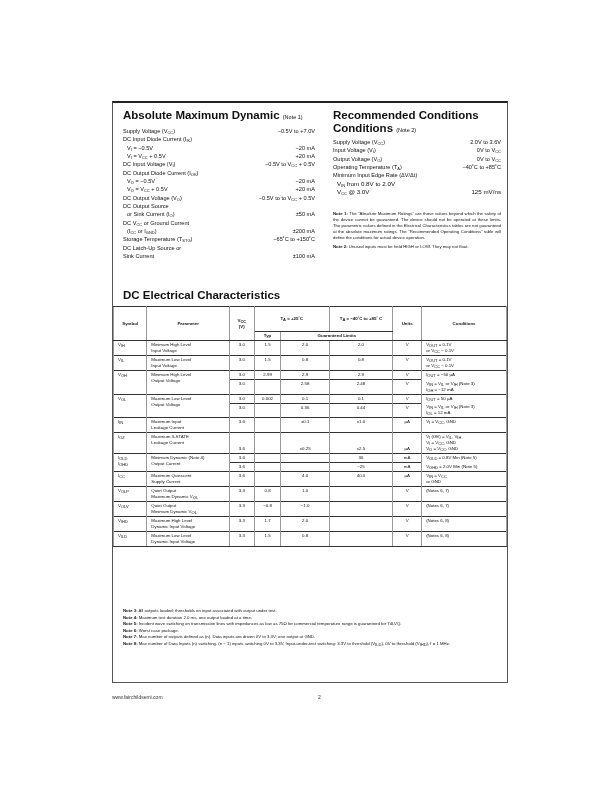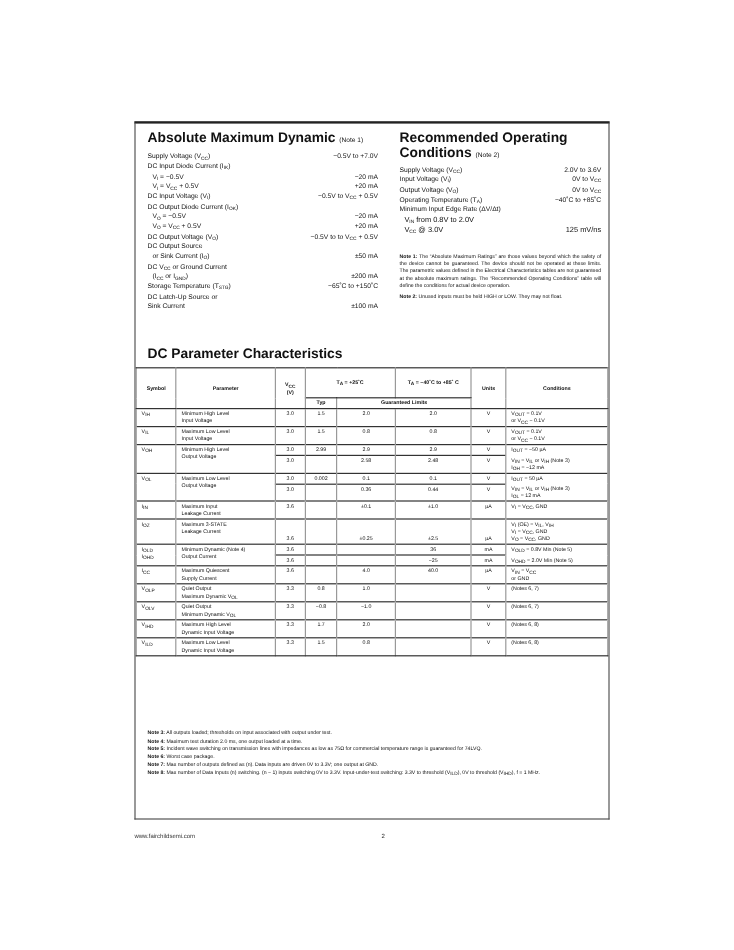--- a/index.html
+++ b/index.html
@@ -118,21 +118,21 @@
         </div>
         <div class="r">
           <span>Sink Current</span>
           <span>±100 mA</span>
         </div>
       </div>
   </div>
 
   <div class="col right">
     <h2 class="sec-title-right">
-      <span>Recommended Operating</span><br>
+      <span>Recommended Conditions</span><br>
       <span>Conditions</span>
       <span class="note">(Note 2)</span>
     </h2>
     <div class="rows" id="rec-rows">
         <div class="r">
           <span>Supply Voltage (V<sub>CC</sub>)</span>
           <span>2.0V to 3.6V</span>
         </div>
         <div class="r">
           <span>Input Voltage (V<sub>I</sub>)</span>
@@ -158,21 +158,21 @@
           <span>V<sub>CC</sub> @ 3.0V</span>
           <span>125 mV/ns</span>
         </div>
       </div>
     <div class="notes-right" id="rec-notes">
         <p><b>Note 1:</b><span> The “Absolute Maximum Ratings” are those values beyond which the safety of the device cannot be guaranteed. The device should not be operated at these limits. The parametric values defined in the Electrical Characteristics tables are not guaranteed at the absolute maximum ratings. The “Recommended Operating Conditions” table will define the conditions for actual device operation.</span></p>
         <p><b>Note 2:</b><span> Unused inputs must be held HIGH or LOW. They may not float.</span></p>
       </div>
   </div>
 
-  <div class="dc-title">DC Parameter Characteristics</div>
+  <div class="dc-title">DC Electrical Characteristics</div>
 
   <table class="dc" id="dc-table">
     <thead>
       <tr class="hdr1">
         <th rowspan="2">Symbol</th>
         <th rowspan="2">Parameter</th>
         <th rowspan="2">V<sub>CC</sub><br>(V)</th>
         <th colspan="2">T<sub>A</sub> = +25˚C</th>
         <th>T<sub>A</sub> = −40˚C to +85˚ C</th>
         <th rowspan="2">Units</th>

